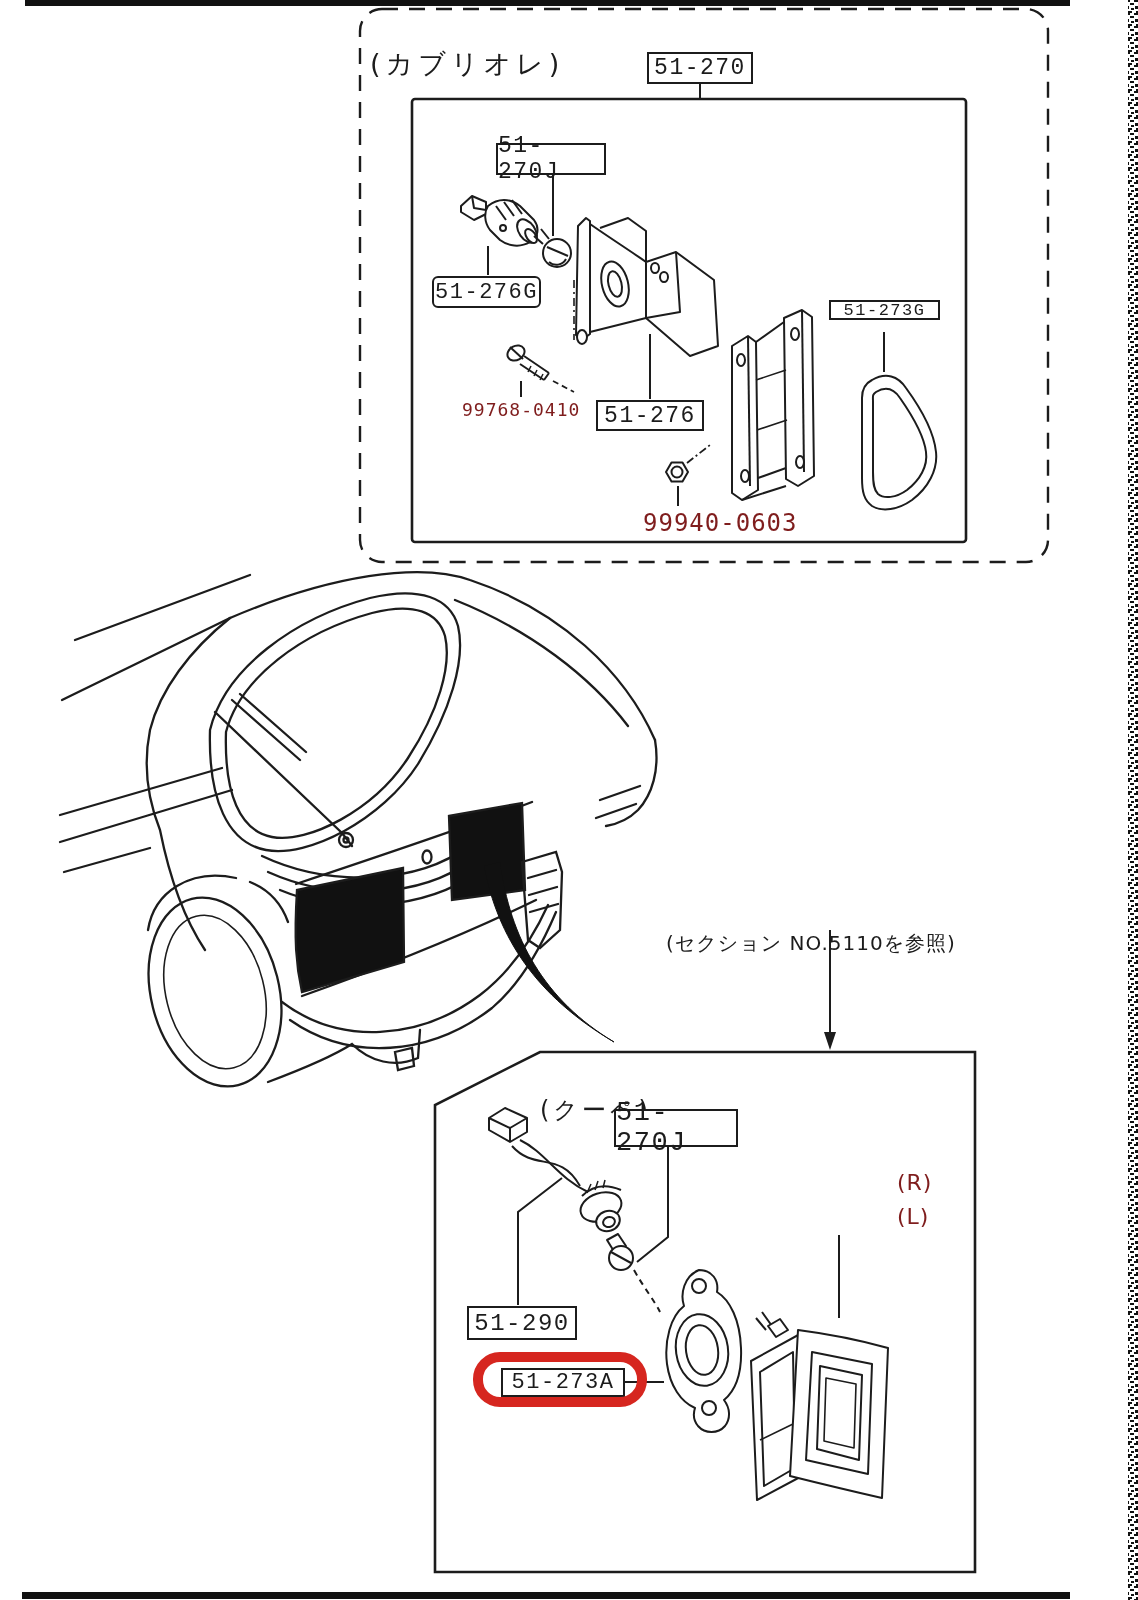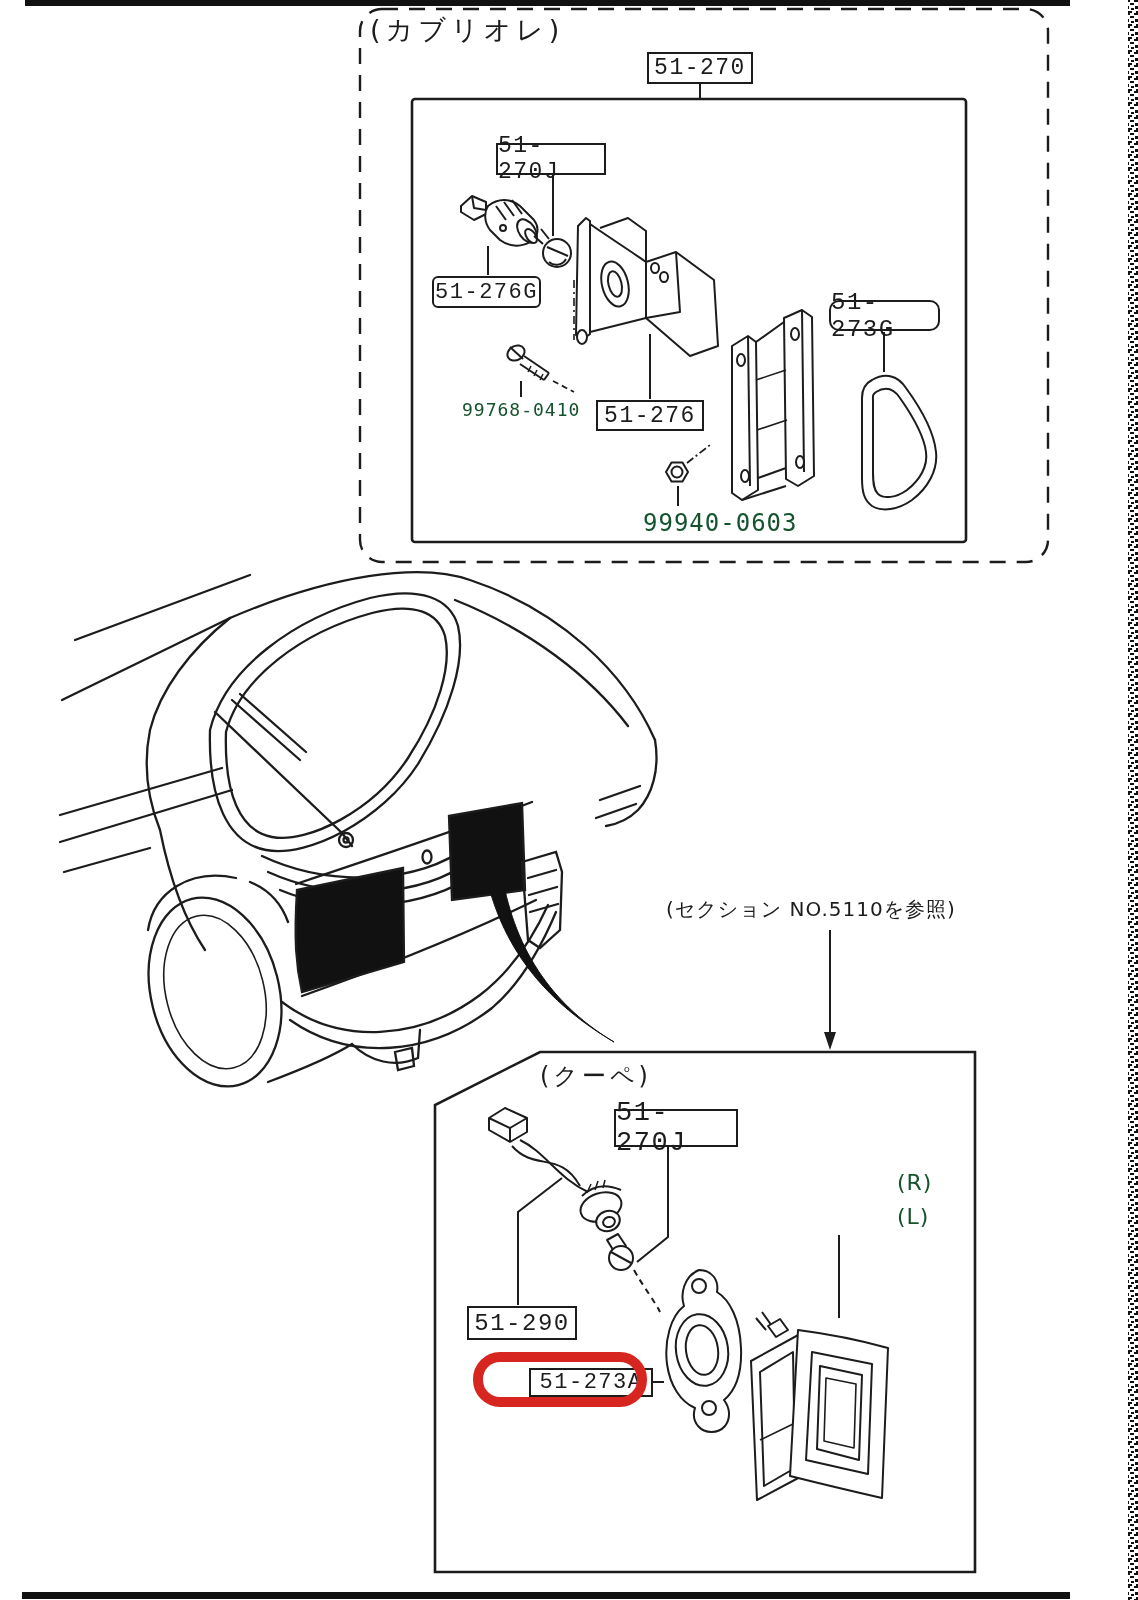--- a/index.html
+++ b/index.html
@@ -3,22 +3,22 @@
 <meta charset="utf-8">
 <style>
   html,body{margin:0;padding:0;background:#e8e8e8;}
   #page{position:relative;width:1138px;height:1600px;background:#ffffff;overflow:hidden;
         font-family:"Liberation Sans",sans-serif;color:#1c1c1c;}
   #art{position:absolute;left:0;top:0;z-index:1;}
   .plabel{position:absolute;z-index:3;box-sizing:border-box;border:2.4px solid #1c1c1c;background:#fff;
           display:flex;align-items:center;justify-content:center;
           font-family:Liberation Mono, monospace;letter-spacing:1.5px;color:#1c1c1c;}
   .ptext{position:absolute;z-index:3;font-family:"DejaVu Sans Mono",monospace;letter-spacing:1px;
-         color:#14532d;white-space:nowrap;}
-  .jp{position:absolute;z-index:3;font-family:"DejaVu Sans",sans-serif;color:#1c1c1c;white-space:nowrap;}
+         color:#7f1d1d;white-space:nowrap;}
+  .jp{position:absolute;z-index:3;font-family:"DejaVu Sans",sans-serif;color:#1c1c1c;white-space:nowrap;margin-top:34px;}
   .dualbox{position:absolute;z-index:3;box-sizing:border-box;border:2.6px solid #1c1c1c;background:#fff;
            display:flex;flex-direction:column;align-items:center;justify-content:center;
            font-family:"DejaVu Sans Mono",monospace;letter-spacing:2px;color:#1c1c1c;}
   #red-ring{position:absolute;z-index:4;box-sizing:border-box;pointer-events:none;
             border:10px solid #d6261f;border-radius:27px;background:transparent;}
 </style>
 </head>
 <body>
 
 <div id="page">
@@ -233,31 +233,31 @@
 <div class="plabel" style="left:647px;top:52px;width:106px;height:32px;font-size:23px;">51-270</div>
 
 <div class="plabel" style="left:496px;top:143px;width:110px;height:32px;font-size:23px;">51-270J</div>
 
 <div class="plabel" style="left:432px;top:276px;width:109px;height:32px;font-size:22px;border-radius:6px;">51-276G</div>
 
 <div class="ptext" style="left:462px;top:399px;width:118px;font-size:18px;text-align:center;">99768-0410</div>
 
 <div class="plabel" style="left:596px;top:400px;width:108px;height:31px;font-size:23px;">51-276</div>
 
-<div class="plabel" style="left:829px;top:300px;width:111px;height:31px;font-size:24px;border-radius:10px;">51-273G</div>
+<div class="plabel" style="left:829px;top:300px;width:111px;height:20px;font-size:17px;">51-273G</div>
 
 <div class="ptext" style="left:618px;top:509px;width:120px;font-size:24px;text-align:left;margin-left:25px;">99940-0603</div>
 
 <div class="jp" style="left:666px;top:896px;font-size:20px;letter-spacing:1px;">(セクション NO.5110を参照)</div>
 
 <div class="jp" style="left:540px;top:1060px;font-size:24px;letter-spacing:4px;">(クーペ)</div>
 
 <div class="plabel" style="left:614px;top:1109px;width:124px;height:38px;font-size:27px;">51-270J</div>
 
 <div class="ptext" style="left:897px;top:1170px;font-size:22px;font-family:'DejaVu Sans',sans-serif;">(R)</div>
 <div class="ptext" style="left:897px;top:1204px;font-size:22px;font-family:'DejaVu Sans',sans-serif;">(L)</div>
 
 <div class="plabel" style="left:467px;top:1306px;width:110px;height:34px;font-size:24px;">51-290</div>
 
-<div class="plabel" style="left:501px;top:1368px;width:124px;height:29px;font-size:22px;margin-left:28px;">51-273A</div>
+<div class="plabel" style="left:501px;top:1368px;width:124px;height:29px;font-size:22px;">51-273A</div>
 <div id="red-ring" style="left:473px;top:1352px;width:174px;height:55px;"></div>
 
 </div>
 
 </body></html>

